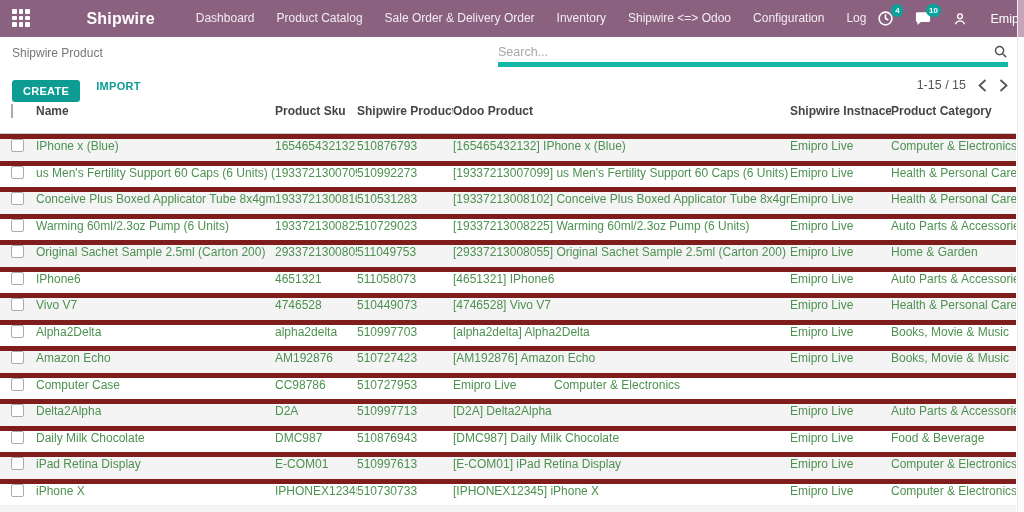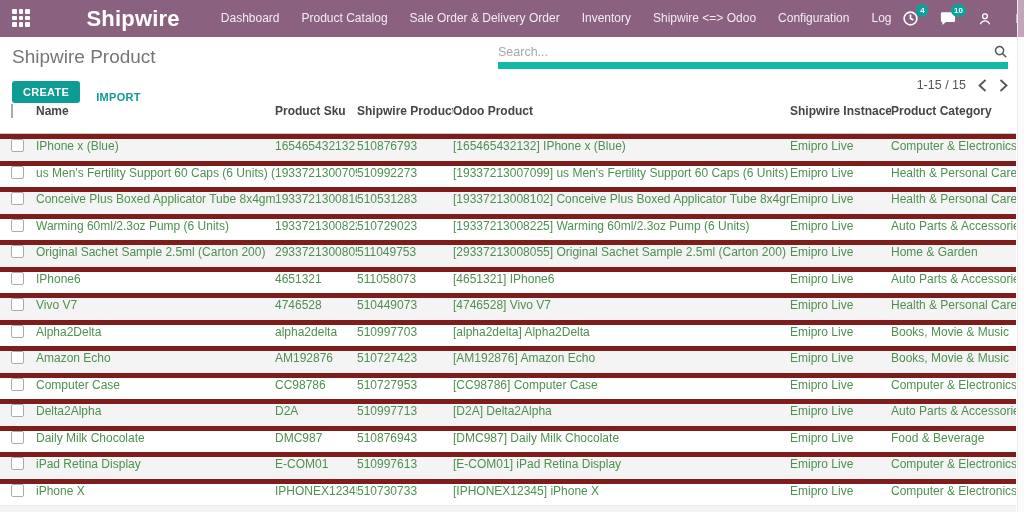--- a/index.html
+++ b/index.html
@@ -6,44 +6,44 @@
   html,body { width:1024px; height:512px; overflow:hidden; background:#fff;
               font-family:"Liberation Sans", sans-serif; }
 
   
   .navbar { height:37px; background:#8a6280; display:flex; align-items:center;
             padding:0 14px 0 12px; position:relative; }
   .apps-grid { width:19px; height:19px; display:grid;
                grid-template-columns:repeat(3,4.5px); grid-template-rows:repeat(3,4.5px);
                gap:2px; cursor:pointer; margin-right:16px; }
   .apps-grid i { background:#fff; border-radius:1px; }
-  .brand { color:#fff; font-size:22px; font-weight:bold; margin-right:30px; letter-spacing:.2px;margin-left:41px; }
+  .brand { color:#fff; font-size:16px; font-weight:bold; margin-right:30px; letter-spacing:.2px;margin-left:41px; }
   .nav-menu { display:flex; align-items:center; height:100%; }
   .nav-item { color:#f3ecf1; font-size:12px; padding:13px 11px; line-height:37px;
               cursor:pointer; white-space:nowrap; }
   .nav-right { margin-left:auto; display:flex; align-items:center; gap:20px; }
   .sys-icon { position:relative; cursor:pointer; display:flex; align-items:center; }
   .badge { position:absolute; top:-6px; right:-9px; background:#0aa39b; color:#fff;
            font-size:8px; line-height:1; padding:2.5px 3.5px; border-radius:8px;
            min-width:12px; text-align:center; font-weight:bold; }
   .user-menu { display:flex; align-items:center; gap:22px; cursor:pointer;
                color:#fff; font-size:12.5px; }
 
   
   .control-panel { height:67px; background:#fff; position:relative; padding:9px 12px 0; }
-  .page-title { font-size:19px; color:#767676; }
-  .btn-row { margin-top:13px; display:flex; align-items:flex-end; }
+  .page-title { font-size:12px; color:#767676; }
+  .btn-row { margin-top:20px; display:flex; align-items:flex-start; }
   .btn-create { background:#0c9c94; color:#fff; border:none; font-size:11px; font-weight:bold;
                 padding:5px 11px; border-radius:3px; cursor:pointer; letter-spacing:.3px;
                 font-family:"Liberation Sans", sans-serif; }
   .btn-import { background:none; border:none; color:#0c9c94; font-size:11px; font-weight:bold;
                 margin-left:16px; cursor:pointer; letter-spacing:.3px;
                 font-family:"Liberation Sans", sans-serif; }
   .search-wrap { position:absolute; top:7px; right:16px; width:510px;
-                 border-bottom:7px solid #14b8a6; display:flex; align-items:flex-end;
+                 border-bottom:5px solid #14b8a6; display:flex; align-items:flex-end;
                  padding-bottom:3px; }
   .search-input { flex:1; border:none; outline:none; font-size:12.5px; color:#444;
                   font-family:"Liberation Sans", sans-serif; background:transparent; }
   .search-input::placeholder { color:#a8a8a8; }
   .pager { position:absolute; top:41px; right:16px; display:flex; align-items:center; gap:12px; }
   .pager-value { font-size:12.5px; color:#555; cursor:pointer; }
   .pager-arrow { cursor:pointer; display:flex; align-items:center; }
 
   
   .list-view { width:1016px; }
@@ -263,21 +263,20 @@
         <div class="cell col-instance">Emipro Live</div>
         <div class="cell col-category">Books, Movie &amp; Music</div>
       </div>
       <div class="lrow trow">
         <div class="cell col-check">
           <div class="checkbox"></div>
         </div>
         <div class="cell col-name">Computer Case</div>
         <div class="cell col-sku">CC98786</div>
         <div class="cell col-shipid">510727953</div>
-        <div class="cell col-odoo">[CC98786] Computer Case</div>
         <div class="cell col-instance">Emipro Live</div>
         <div class="cell col-category">Computer &amp; Electronics</div>
       </div>
       <div class="lrow trow striped">
         <div class="cell col-check">
           <div class="checkbox"></div>
         </div>
         <div class="cell col-name">Delta2Alpha</div>
         <div class="cell col-sku">D2A</div>
         <div class="cell col-shipid">510997713</div>

